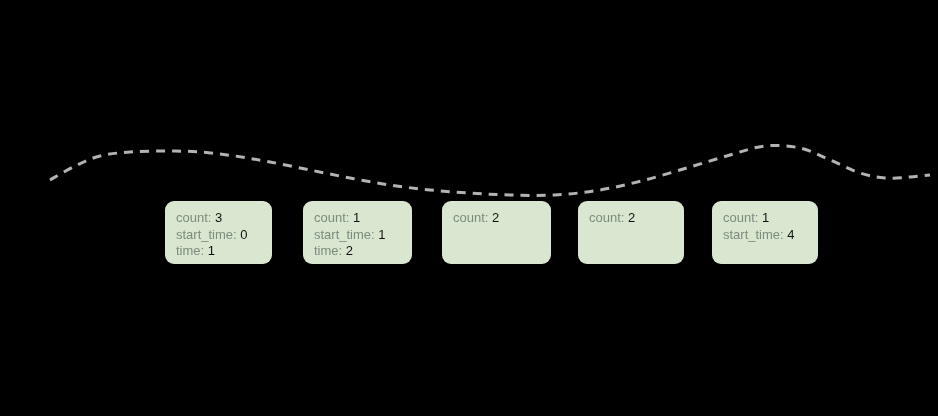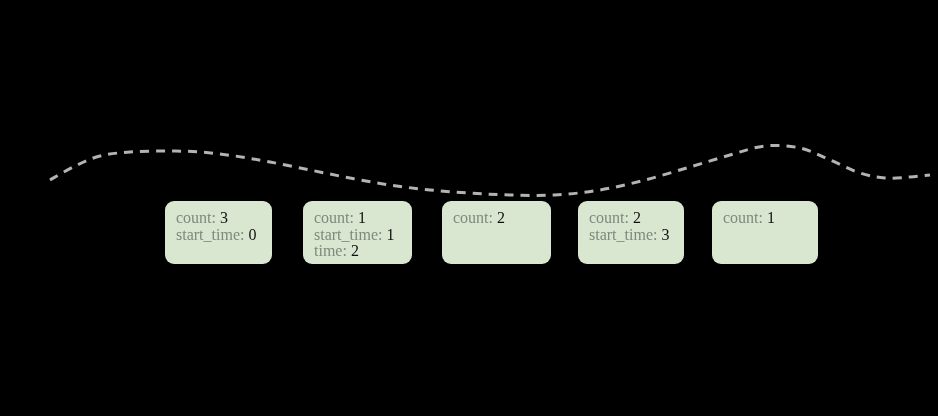--- a/index.html
+++ b/index.html
@@ -37,25 +37,24 @@
 
   
   .event-box {
     position: absolute;
     box-sizing: border-box;
     background: #d9e7d0;
     border-radius: 9px;
     padding: 9px 0 0 11px;
   }
   .field-row {
-    font-size: 16px;
+    font-size: 13px;
     line-height: 16.5px;
     white-space: nowrap;
     color: #7d8a7d;
-    font-family: Liberation Serif, serif;
   }
   .field-label {
     color: #7d8a7d;
   }
   .field-value {
     color: #111111;
   }
 </style>
 </head>
 <body>
@@ -63,31 +62,32 @@
 <div id="stage">
 
   <svg id="trend-curve" viewBox="0 0 938 416" preserveAspectRatio="none" aria-hidden="true">
     <path id="trend-path" fill="none" stroke-linecap="butt" d="M 50 180 C 54.17 177.67, 66.67 170.00, 75 166 C 83.33 162.00, 90.83 158.33, 100 156 C 109.17 153.67, 119.17 152.83, 130 152 C 140.83 151.17, 153.33 151.00, 165 151 C 176.67 151.00, 188.33 151.17, 200 152 C 211.67 152.83, 223.33 154.33, 235 156 C 246.67 157.67, 257.50 159.67, 270 162 C 282.50 164.33, 296.67 167.33, 310 170 C 323.33 172.67, 336.67 175.50, 350 178 C 363.33 180.50, 376.67 183.00, 390 185 C 403.33 187.00, 416.67 188.67, 430 190 C 443.33 191.33, 456.67 192.17, 470 193 C 483.33 193.83, 495.83 194.67, 510 195 C 524.17 195.33, 540.00 195.83, 555 195 C 570.00 194.17, 585.00 192.50, 600 190 C 615.00 187.50, 630.00 183.83, 645 180 C 660.00 176.17, 675.83 171.17, 690 167 C 704.17 162.83, 717.50 158.50, 730 155 C 742.50 151.50, 753.33 147.17, 765 146 C 776.67 144.83, 789.17 145.67, 800 148 C 810.83 150.33, 820.00 155.83, 830 160 C 840.00 164.17, 850.83 170.00, 860 173 C 869.17 176.00, 876.67 177.33, 885 178 C 893.33 178.67, 902.50 177.50, 910 177 C 917.50 176.50, 926.67 175.33, 930 175" stroke="#b3b3b3" stroke-width="3" stroke-dasharray="9 7"></path>
   </svg>
 
   <div id="boxes-layer">
       <div class="event-box" style="left: 165px; top: 201px; width: 107px; height: 63px; background: rgb(217, 231, 208);">
         <div class="field-row"><span class="field-label">count:</span> <span class="field-value">3</span></div>
         <div class="field-row"><span class="field-label">start_time:</span> <span class="field-value">0</span></div>
+        <div class="field-row"><span class="field-label">time:</span> <span class="field-value">1</span></div>
       </div>
       <div class="event-box" style="left: 303px; top: 201px; width: 109px; height: 63px; background: rgb(217, 231, 208);">
         <div class="field-row"><span class="field-label">count:</span> <span class="field-value">1</span></div>
         <div class="field-row"><span class="field-label">start_time:</span> <span class="field-value">1</span></div>
         <div class="field-row"><span class="field-label">time:</span> <span class="field-value">2</span></div>
       </div>
       <div class="event-box" style="left: 442px; top: 201px; width: 109px; height: 63px; background: rgb(217, 231, 208);">
         <div class="field-row"><span class="field-label">count:</span> <span class="field-value">2</span></div>
       </div>
       <div class="event-box" style="left: 578px; top: 201px; width: 106px; height: 63px; background: rgb(217, 231, 208);">
         <div class="field-row"><span class="field-label">count:</span> <span class="field-value">2</span></div>
-        <div class="field-row"><span class="field-label">start_time:</span> <span class="field-value">3</span></div>
       </div>
       <div class="event-box" style="left: 712px; top: 201px; width: 106px; height: 63px; background: rgb(217, 231, 208);">
         <div class="field-row"><span class="field-label">count:</span> <span class="field-value">1</span></div>
+        <div class="field-row"><span class="field-label">start_time:</span> <span class="field-value">4</span></div>
       </div>
     </div>
 
 </div>
 
 </body></html>

